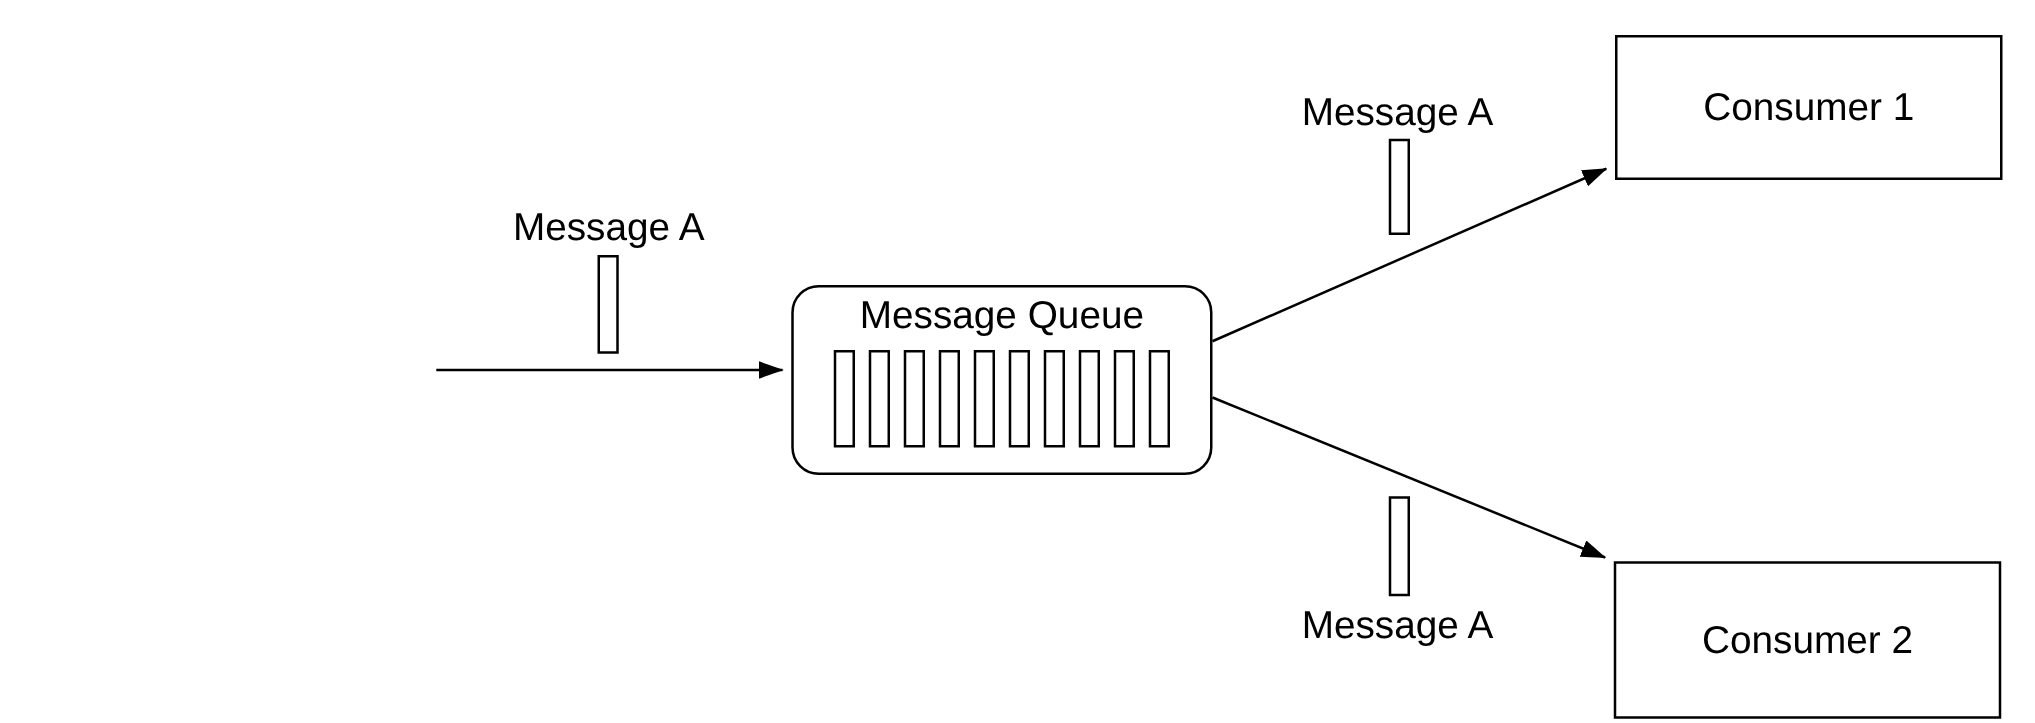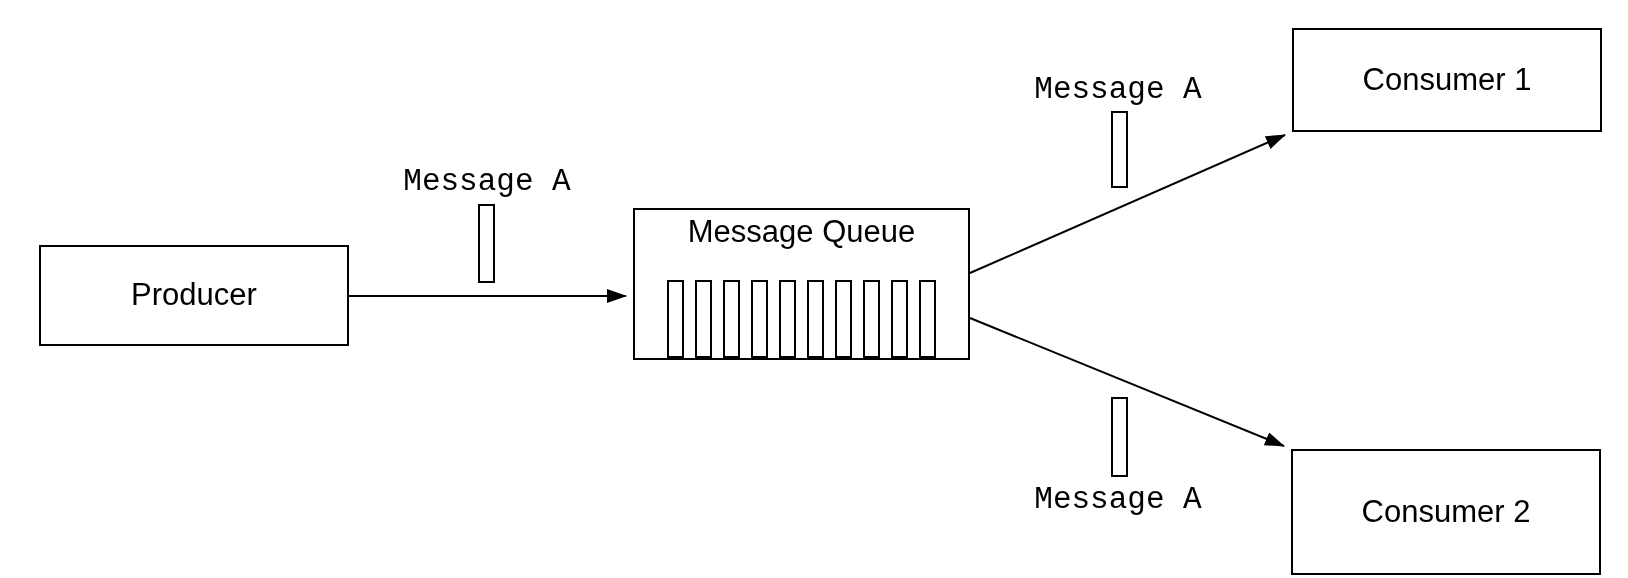--- a/index.html
+++ b/index.html
@@ -31,27 +31,28 @@
     display: flex;
     align-items: center;
     justify-content: center;
   }
   .node-label {
     font-size: 31px;
     line-height: 1.1;
     white-space: nowrap;
   }
   .node-producer  { left: 39px;  top: 245px; width: 310px; height: 101px; }
-  .node-consumer1 { left: 1292px; top: 28px;  width: 310px; height: 104px; }
+  .node-consumer1 { left: 1292px; top: 28px;  width: 310px; height: 116px; }
   .node-consumer2 { left: 1291px; top: 449px; width: 310px; height: 126px; }
   .node-queue {
-    left: 633px; top: 208px; width: 337px; height: 152px;
+    left: 633px; top: 228px; width: 337px; height: 152px;
     flex-direction: column;
-    justify-content: space-between;
+    justify-content: flex-start;
     padding-top: 5px;
+    border-radius: 22px;
   }
   .queue-slots {
     margin-top: 11px;
     display: flex;
     gap: 11px;
     height: 78px;
   }
   .queue-slot {
     box-sizing: border-box;
     width: 17px;
@@ -59,21 +60,20 @@
     border: 2px solid #000000;
     background: #ffffff;
   }
   .msg-label {
     position: absolute;
     width: 190px;
     text-align: center;
     font-size: 31px;
     line-height: 1.1;
     white-space: nowrap;
-    font-family: Liberation Mono, monospace;
   }
   .msg-label-left   { left: 392px;  top: 165px; }
   .msg-label-top    { left: 1023px; top: 73px;  }
   .msg-label-bottom { left: 1023px; top: 483px; }
   .msg-rect {
     position: absolute;
     box-sizing: border-box;
     width: 17px;
     border: 2px solid #000000;
     background: #ffffff;
@@ -91,23 +91,20 @@
     <defs>
       <marker id="arrowhead" markerWidth="10" markerHeight="7" refX="9.5" refY="3.5" orient="auto" markerUnits="strokeWidth">
         <path d="M0,0 L10,3.5 L0,7 Z" fill="#000000"></path>
       </marker>
     </defs>
     <line x1="349" y1="296" x2="626" y2="296" stroke="#000000" stroke-width="2" marker-end="url(#arrowhead)"></line>
     <line x1="970" y1="273" x2="1285" y2="135" stroke="#000000" stroke-width="2" marker-end="url(#arrowhead)"></line>
     <line x1="970" y1="318" x2="1284" y2="446" stroke="#000000" stroke-width="2" marker-end="url(#arrowhead)"></line>
   </svg>
 
-  <div class="node node-producer">
-    <span class="node-label">Producer</span>
-  </div>
 
   <div class="node node-queue">
     <span class="node-label">Message Queue</span>
     <div class="queue-slots">
         <div class="queue-slot"></div>
         <div class="queue-slot"></div>
         <div class="queue-slot"></div>
         <div class="queue-slot"></div>
         <div class="queue-slot"></div>
         <div class="queue-slot"></div>

